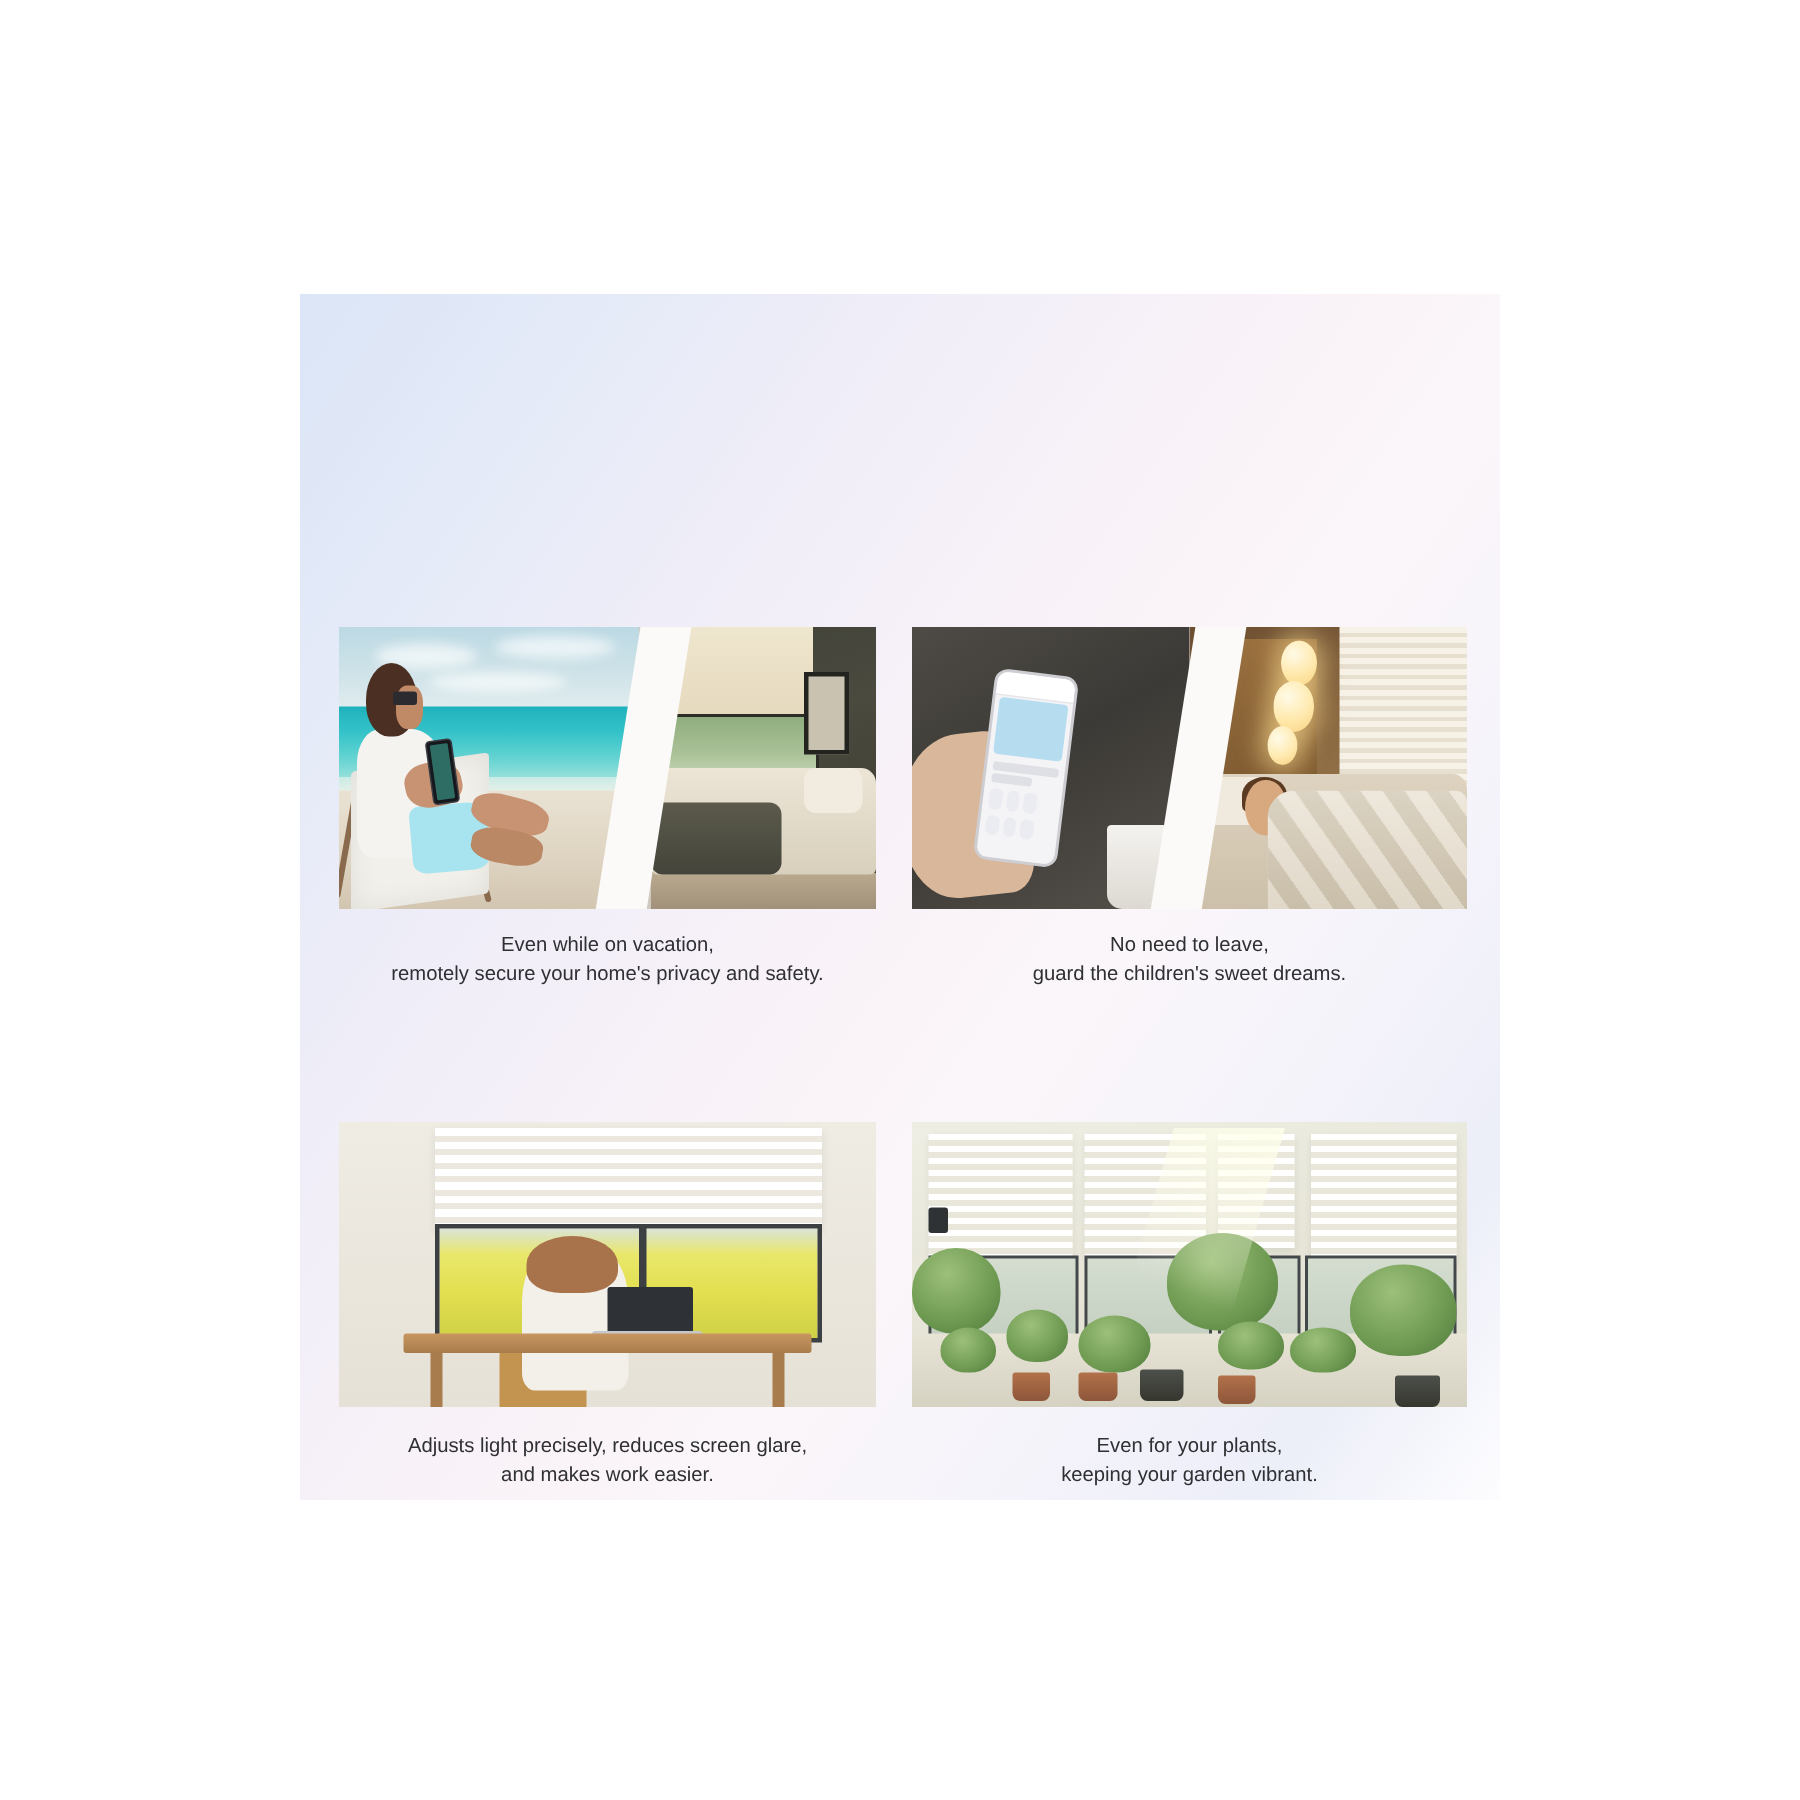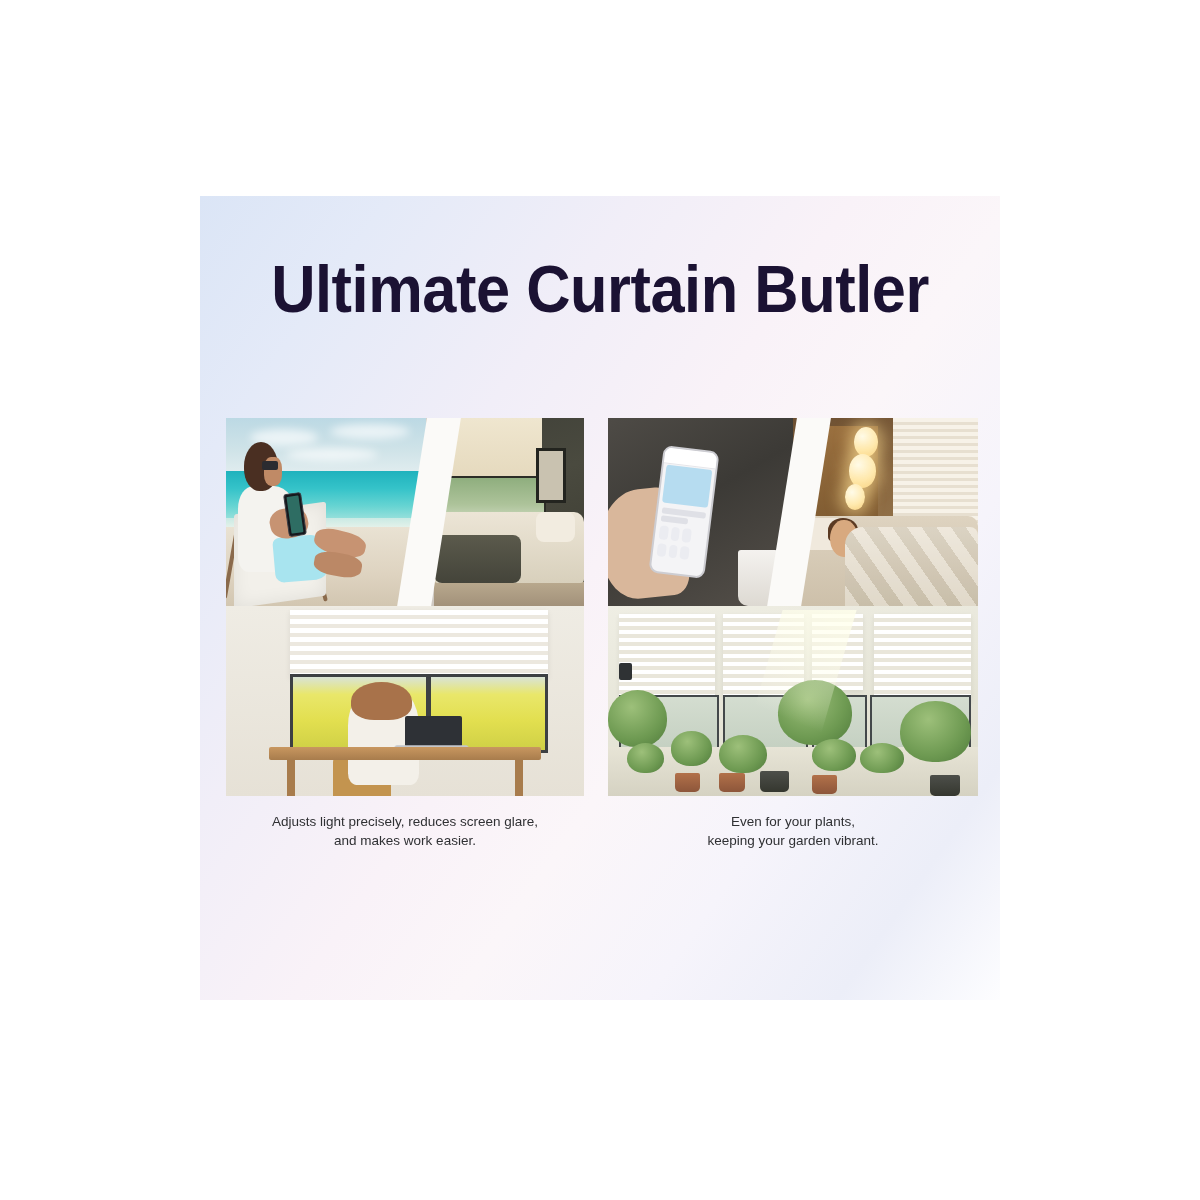--- a/index.html
+++ b/index.html
@@ -65,21 +65,21 @@
     position: absolute;
     left: 26px;
     top: 222px;
     width: 752px;
   }
   .grid-row {
     display: flex;
     justify-content: space-between;
     align-items: flex-start;
   }
-  .grid-row.row-2 { }
+  .grid-row.row-2 { margin-top: 90px; }
 
   .feature-cell {
     width: 358px;
     display: flex;
     flex-direction: column;
     align-items: center;
   }
   .feature-cell.cell-right { width: 370px; }
 
   .tile-photo {
@@ -400,23 +400,20 @@
     background: #2f3234; border-radius: 2px; z-index: 5;
   }
 </style>
 </head>
 <body>
 
 <div id="page">
 
   <div class="promo-card">
 
-    <div class="title-wrap">
-      <h1 class="promo-title">Ultimate Curtain Butler</h1>
-    </div>
 
     <div class="feature-grid">
 
       <div class="grid-row row-1">
 
         <div class="feature-cell cell-left">
           <div class="tile-photo">
             <div class="scene">
 
               <div class="half" style="left:0; width:56%;">
@@ -448,20 +445,22 @@
                 <div class="bed-shade"></div>
                 <div class="bed-window"></div>
                 <div class="bed-frame-art"></div>
                 <div class="bed-rug"></div>
                 <div class="bed-mattress"></div>
                 <div class="bed-throw"></div>
                 <div class="bed-pillow"></div>
               </div>
             </div>
           </div>
+          <div class="tile-caption">Even while on vacation,
+remotely secure your home's privacy and safety.</div>
         </div>
 
         <div class="feature-cell cell-right">
           <div class="tile-photo">
             <div class="scene">
 
               <div class="half" style="left:0; width:50%;">
                 <div class="app-bg"></div>
                 <div class="app-hand"></div>
                 <div class="app-phone">
@@ -488,20 +487,22 @@
                 <div class="kid-lamp" style="left:30%; top:19%; width:15%; height:18%;"></div>
                 <div class="kid-lamp" style="left:28%; top:35%; width:11%; height:14%;"></div>
                 <div class="kid-bed"></div>
                 <div class="kid-pillow"></div>
                 <div class="kid-hair"></div>
                 <div class="kid-head"></div>
                 <div class="kid-quilt"></div>
               </div>
             </div>
           </div>
+          <div class="tile-caption">No need to leave,
+guard the children's sweet dreams.</div>
         </div>
       </div>
 
       <div class="grid-row row-2">
 
         <div class="feature-cell cell-left">
           <div class="tile-photo">
             <div class="scene">
               <div class="work-wall"></div>
               <div class="work-shade"></div>

